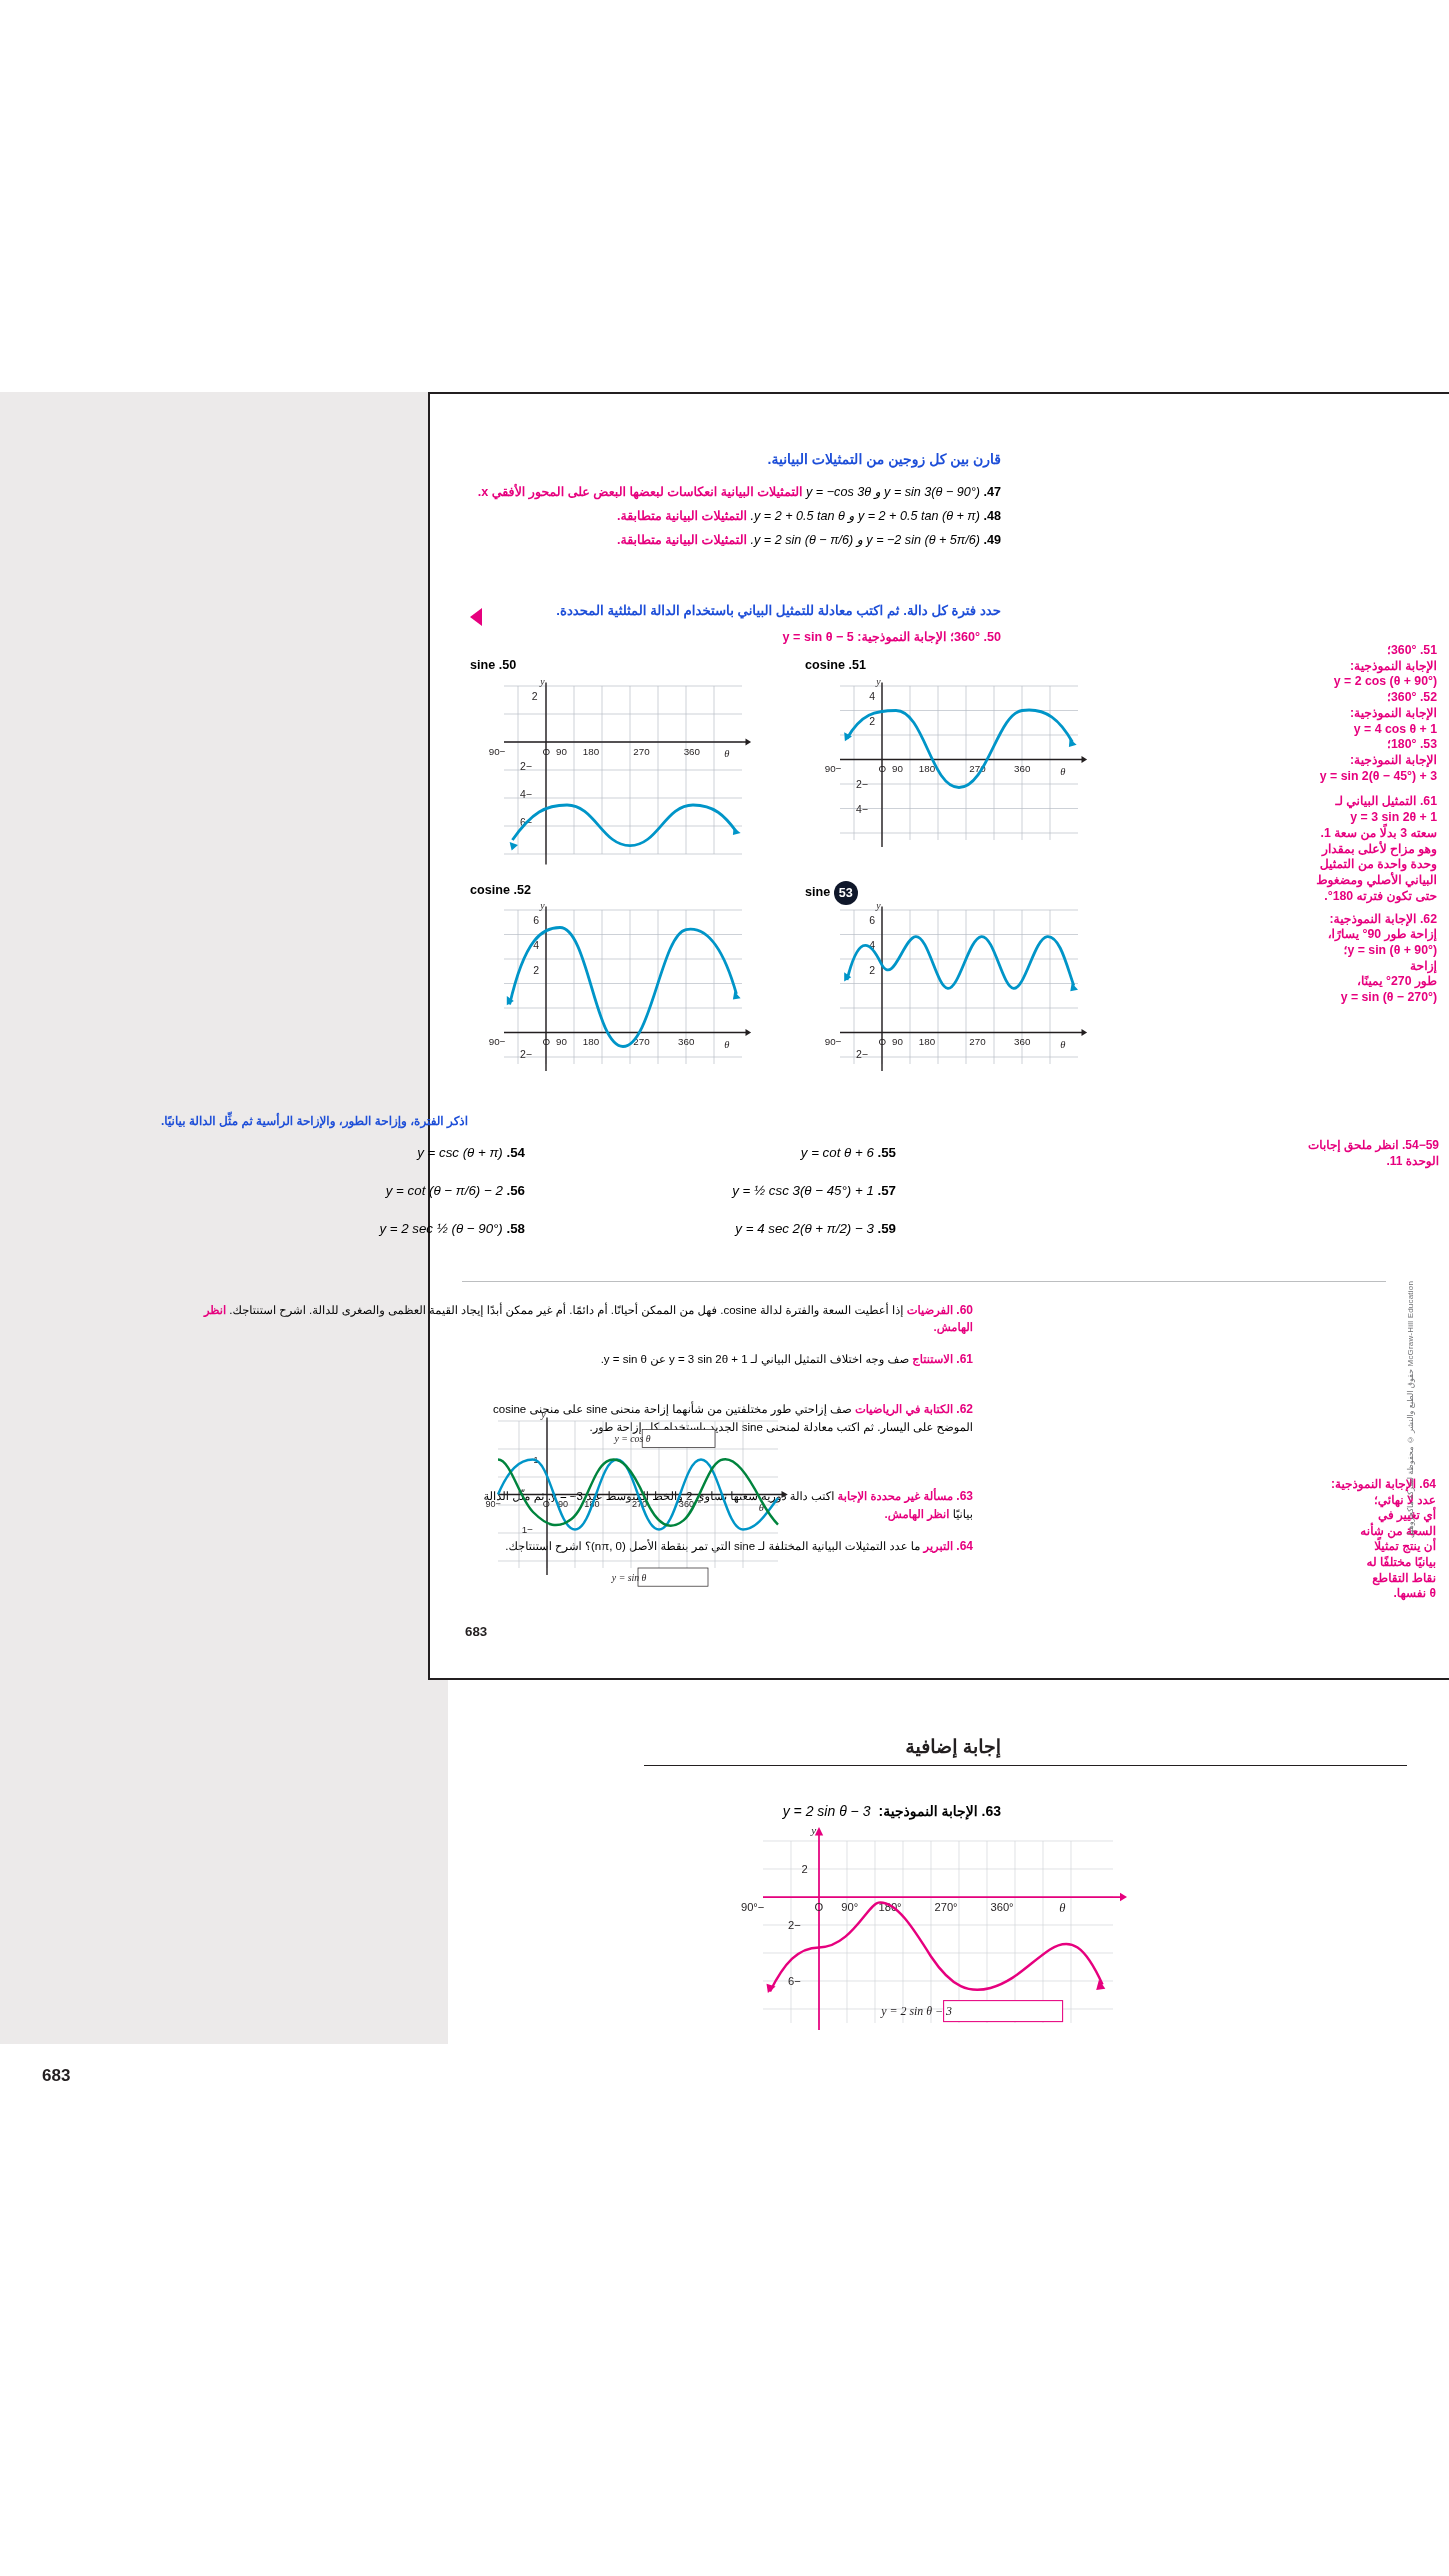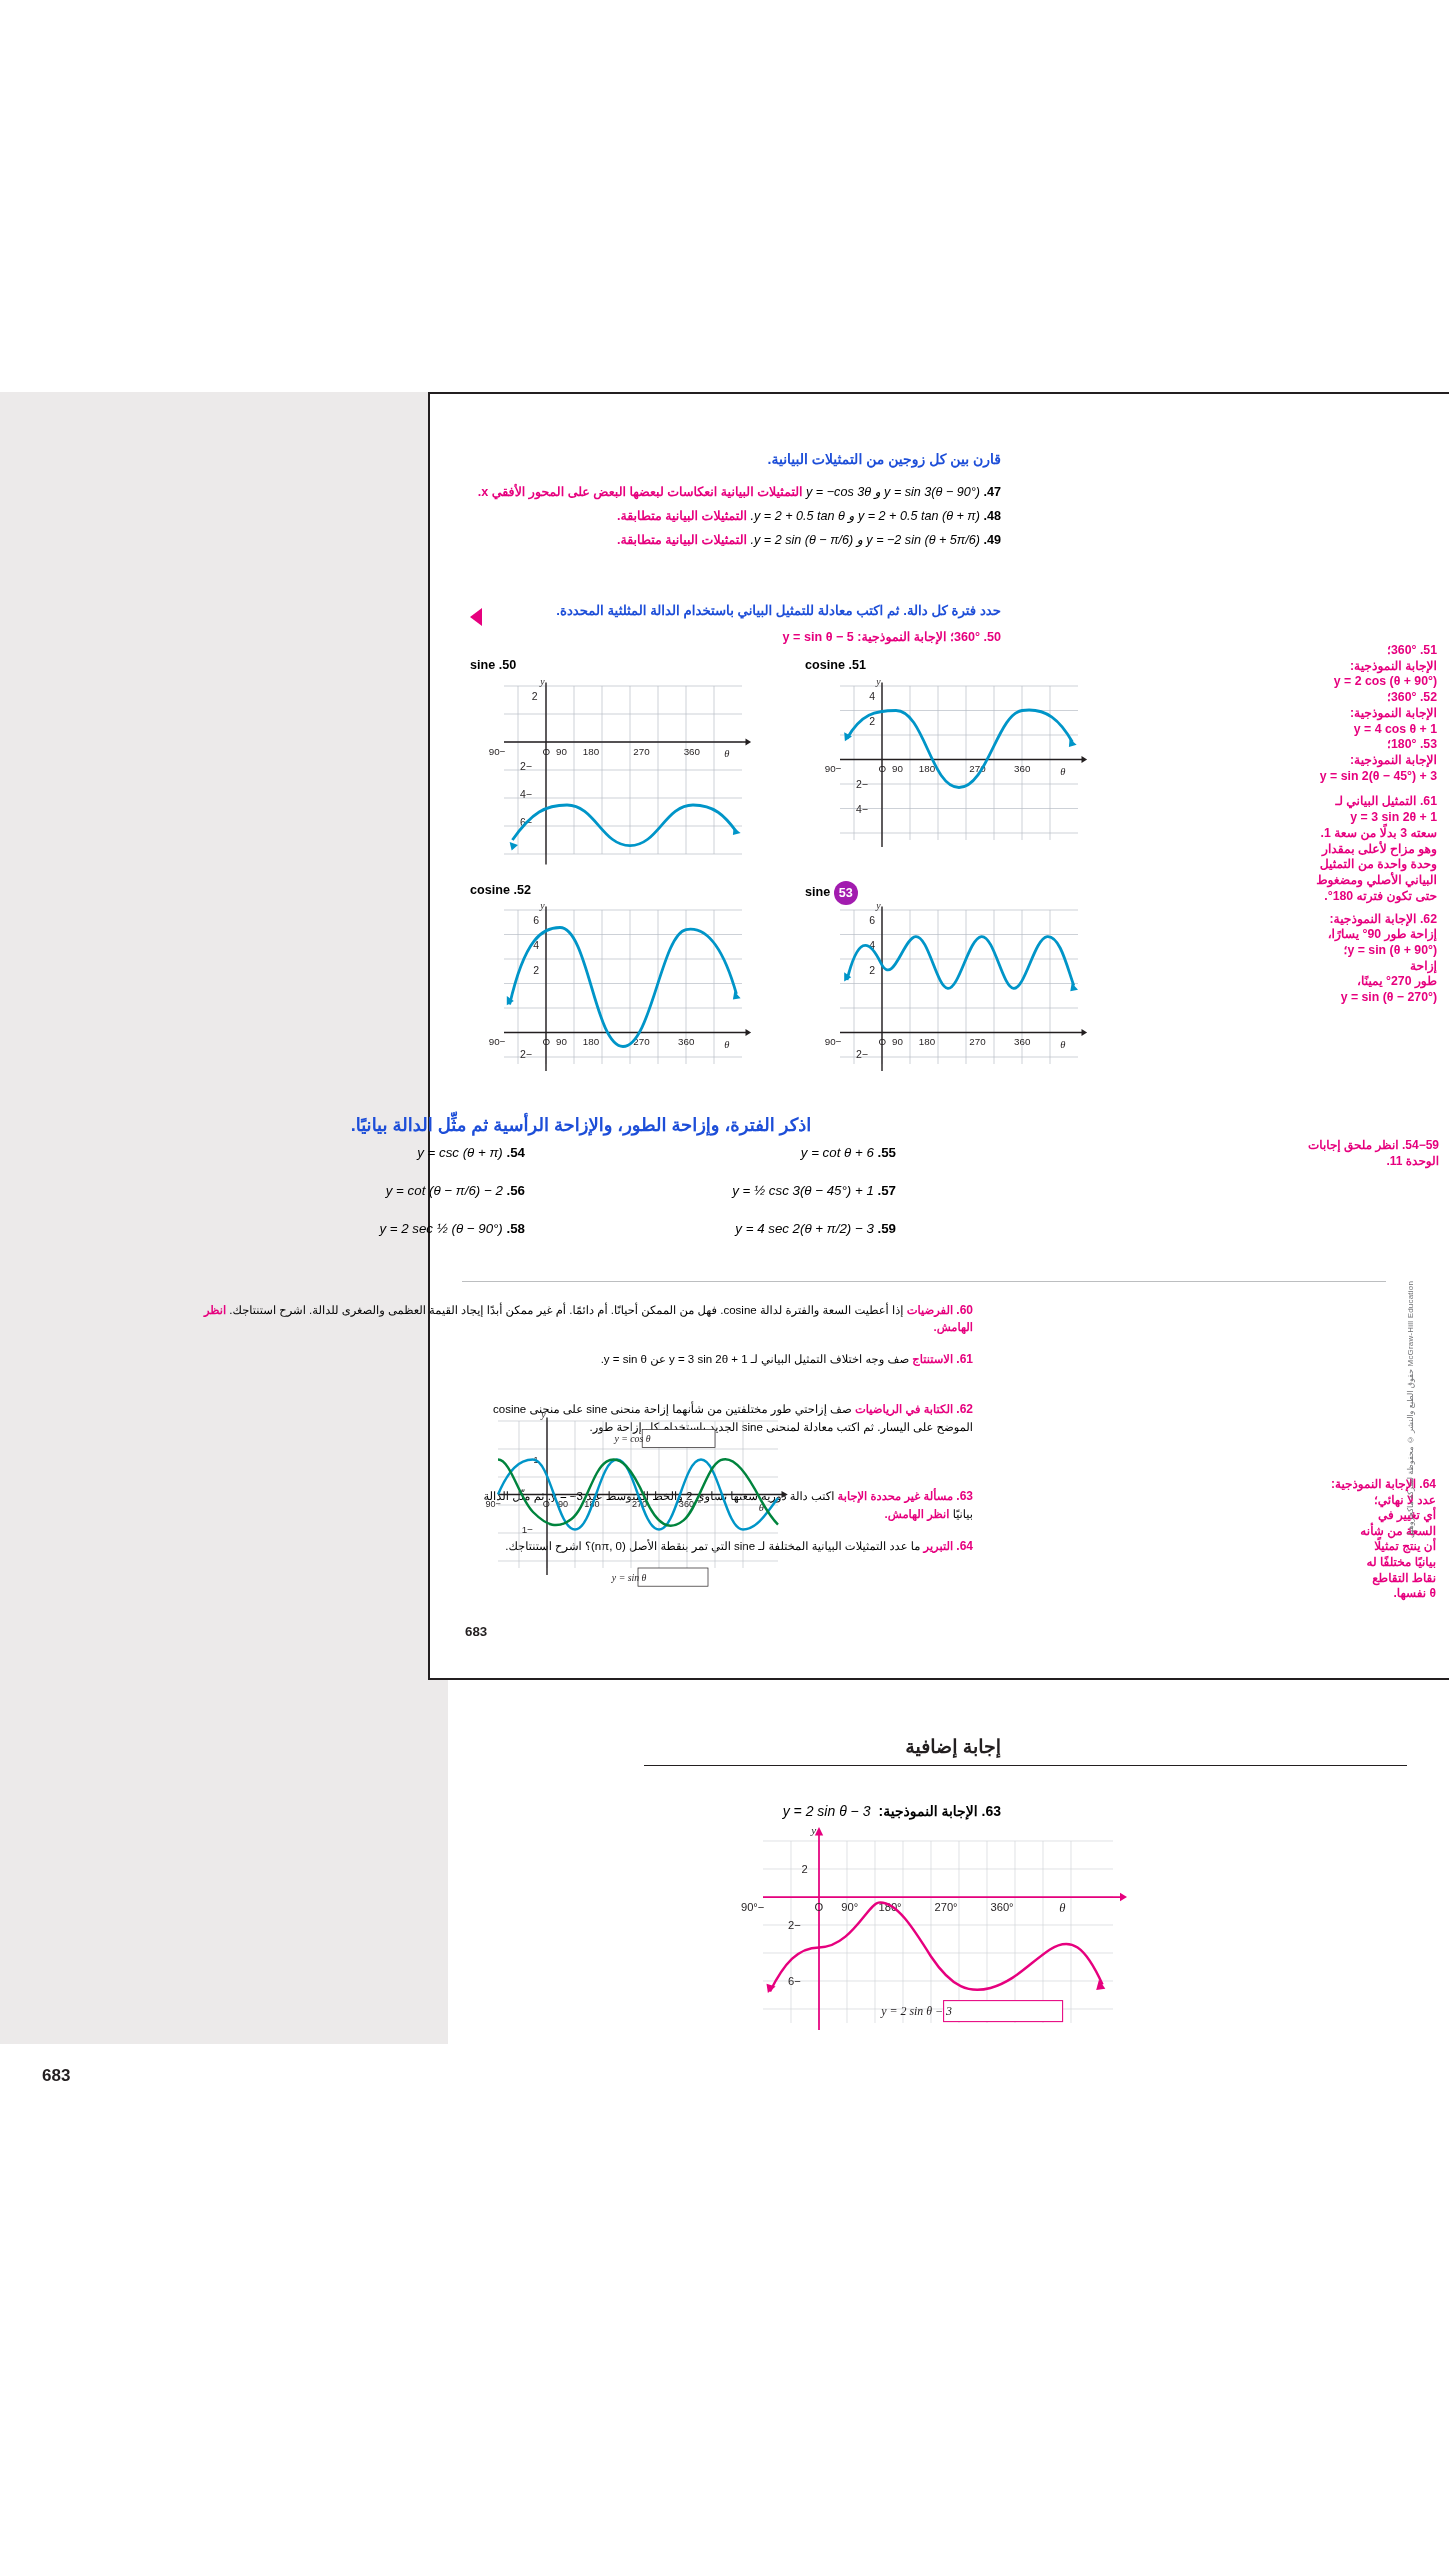--- a/index.html
+++ b/index.html
@@ -11,21 +11,21 @@
   .b{font-weight:bold;}
   .it{font-style:italic;}
   .section-head{position:absolute;font-size:14px;font-weight:bold;color:#1d4ed8;}
   
   .ans-col{position:absolute;left:1315px;width:122px;text-align:right;color:#e6007e;font-weight:bold;font-size:12.3px;line-height:1.28;}
   .graph-box{position:absolute;}
   .footer-page{position:absolute;font-size:13.3px;font-weight:bold;color:#231f20;}
   .vert-credit{position:absolute;writing-mode:vertical-rl;transform:rotate(180deg);font-size:8px;color:#6d6e71;letter-spacing:0.2px;}
   .bottom-sec-title{position:absolute;font-size:19px;font-weight:bold;color:#231f20;}
   .rule{position:absolute;background:#231f20;height:1.4px;}
-  .badge{display:inline-flex;align-items:center;justify-content:center;width:24px;height:24px;border-radius:50%;background:#a21caf;color:#fff;font-weight:bold;font-size:12.6px;vertical-align:middle;}
+  .badge{display:inline-flex;align-items:center;justify-content:center;width:24px;height:24px;border-radius:50%;background:#0f172a;color:#fff;font-weight:bold;font-size:12.6px;vertical-align:middle;}
   .flag-tri{position:absolute;width:0;height:0;border-top:9.8px solid transparent;border-bottom:9.8px solid transparent;border-right:12.6px solid #e6007e;}
   svg{display:block;}
   .grp-label{position:absolute;font-size:12.6px;font-weight:bold;color:#000;}
 </style>
 </head>
 <body>
 
 <div class="page-bg"></div>
 <div class="left-strip"></div>
 <div class="page-sheet"></div>
@@ -169,21 +169,21 @@
   <text x="268" y="213" font-size="14" font-family="Liberation Sans" fill="#231f20">270</text>
   <text x="332" y="213" font-size="14" font-family="Liberation Sans" fill="#231f20">360</text>
   <text x="118" y="18" font-size="14" font-style="italic" font-family="Liberation Serif" fill="#231f20">y</text>
   <text x="382" y="217" font-size="15" font-style="italic" font-family="Liberation Serif" fill="#231f20">θ</text>
   <path d="M70 120 C85 60 100 58 118 95 C136 132 150 60 168 58 C186 56 198 130 214 132 C230 134 244 60 262 58 C280 56 292 130 308 132 C324 134 338 60 356 58 C374 56 384 100 394 128" fill="none" stroke="#0095c8" stroke-width="4"></path>
   <path d="M76 116 l-10 -7 0 13 z" fill="#0095c8"></path>
   <path d="M391 124 l9 10 -11 2 z" fill="#0095c8"></path>
 </svg>
 </div>
 
-<div class="section-head" style="right:448px;top:1114px;width:840px;text-align:center;font-size:18px;">اذكر الفترة، وإزاحة الطور، والإزاحة الرأسية ثم مثِّل الدالة بيانيًا.</div>
+<div class="section-head" style="right:448px;top:1114px;width:840px;text-align:left;font-size:12px;">اذكر الفترة، وإزاحة الطور، والإزاحة الرأسية ثم مثِّل الدالة بيانيًا.</div>
 
 <div style="position:absolute;right:924px;top:1145px;font-size:13.3px;">
   <span class="b">54.</span>
   <span class="it">y = csc (θ + π)</span>
 </div>
 <div style="position:absolute;right:553px;top:1145px;font-size:13.3px;">
   <span class="b">55.</span>
   <span class="it">y = cot θ + 6</span>
 </div>
 <div style="position:absolute;right:924px;top:1183px;font-size:13.3px;">

